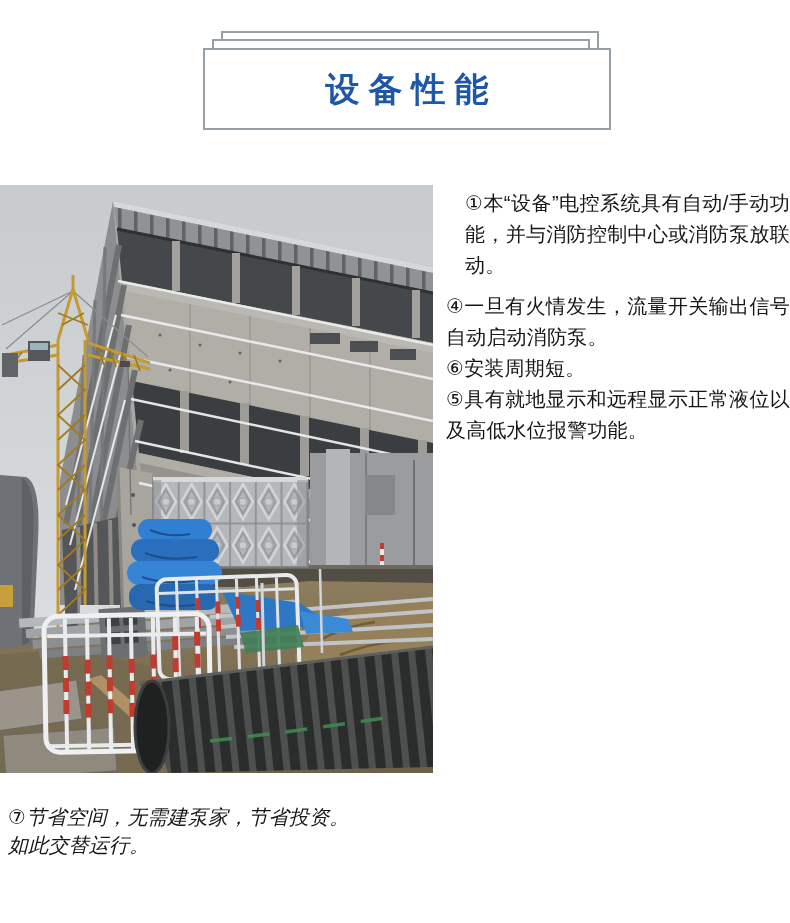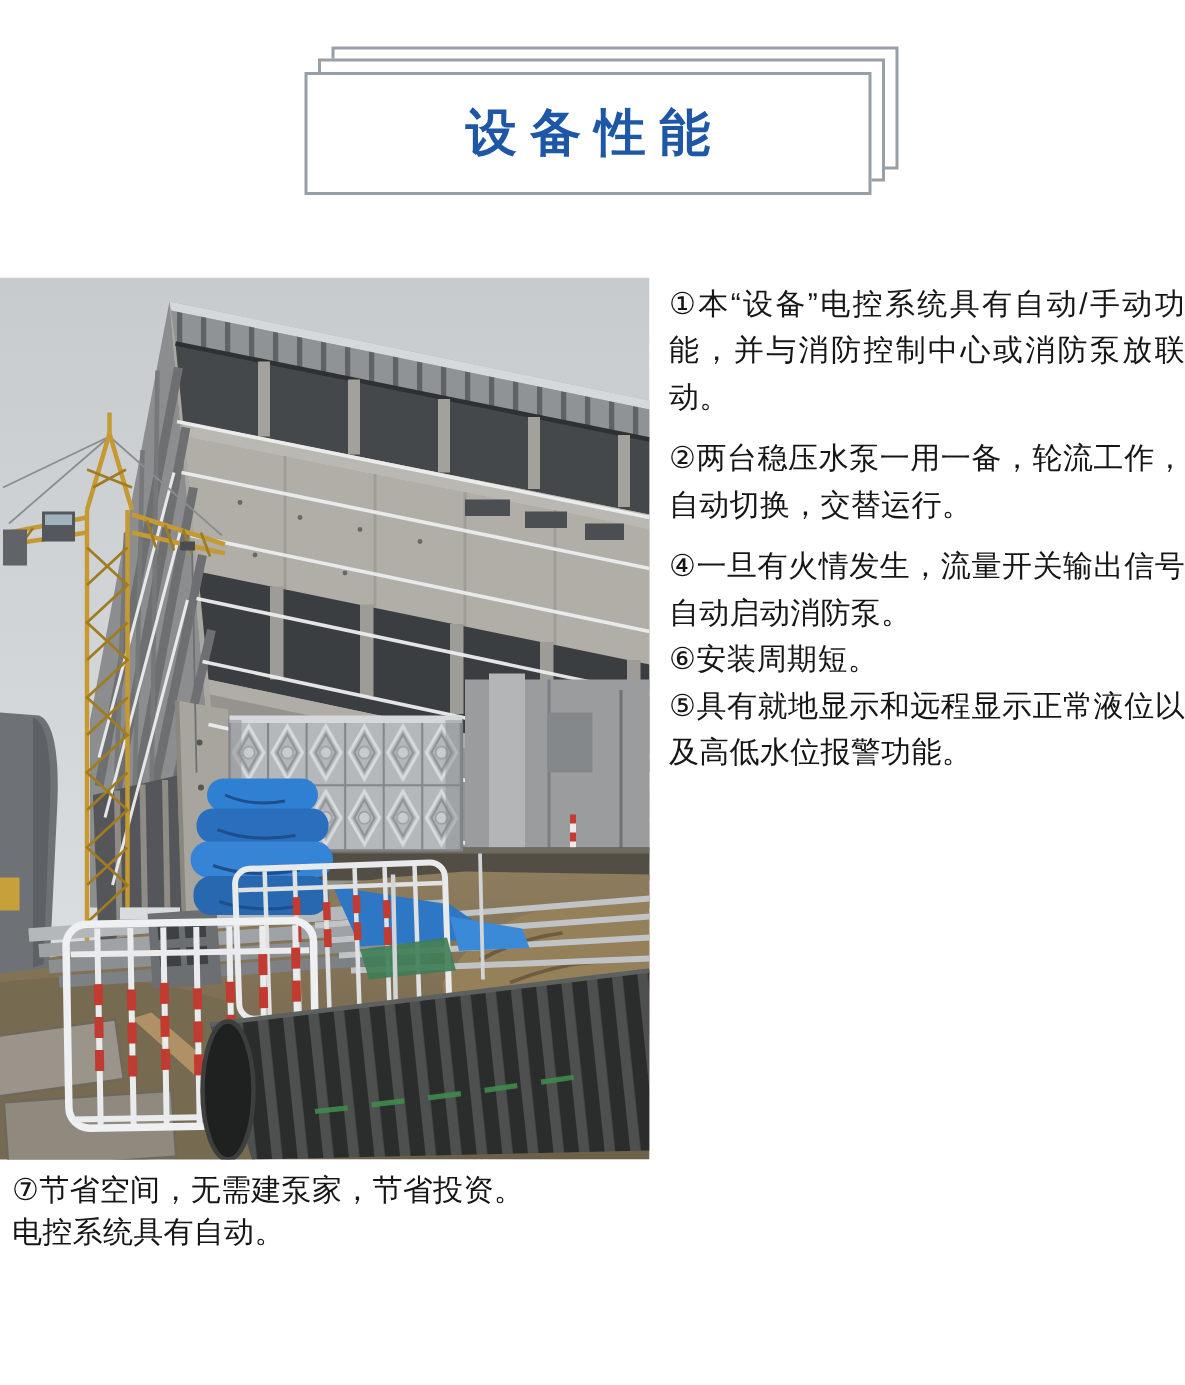--- a/index.html
+++ b/index.html
@@ -5,41 +5,41 @@
   html,body{margin:0;padding:0;background:#fff;}
   .page{
     position:relative;width:790px;height:923px;background:#ffffff;overflow:hidden;
     font-family:"Liberation Sans","DejaVu Sans",sans-serif;
   }
   
   .sheet{position:absolute;background:#ffffff;border:2px solid #98a0a7;box-sizing:border-box;}
   .sheet-back{left:221px;top:31px;width:378px;height:82px;}
   .sheet-mid{left:212px;top:39px;width:378px;height:82px;}
   .banner-main{
-    left:203px;top:48px;width:378px;height:82px;
+    left:203px;top:48px;width:408px;height:82px;
     display:flex;align-items:center;justify-content:center;text-align:right;
   }
   .banner-title{
     font-size:34px;font-weight:800;color:#1d57a6;
     letter-spacing:9px;padding-left:9px;line-height:1;
   }
   
   .photo{position:absolute;left:0;top:185px;width:433px;height:588px;}
   
   .features{
     position:absolute;left:446px;top:188px;width:344px;
     font-size:20px;line-height:31px;color:#161616;letter-spacing:0.2px;
     text-align:justify;
   }
   .features p{margin:0;}
-  .features p.gap{margin-bottom:10px;}
+  .features p.gap{margin-bottom:10px;margin-left:19px;}
   
   .footer{
-    position:absolute;left:8px;top:780px;width:776px;
-    font-size:20px;line-height:28px;color:#161616;letter-spacing:0.2px;
+    position:absolute;left:8px;top:803px;width:776px;
+    font-size:20px;line-height:28px;color:#161616;letter-spacing:0.2px;font-style:italic;
   }
   .footer p{margin:0;}
 </style>
 </head>
 <body>
 
 <div class="page">
 
   <div class="sheet sheet-back"></div>
   <div class="sheet sheet-mid"></div>
@@ -355,24 +355,23 @@
     <g>
       <polygon points="140,498 433,462 433,582 168,588" fill="url(#corr)"></polygon>
       <path d="M140,498 L433,462" stroke="#5c605f" stroke-width="3" fill="none"></path>
       <ellipse cx="152" cy="542" rx="17" ry="46" fill="#1f2120" stroke="#3c3f3e" stroke-width="3"></ellipse>
       <path d="M210,556 Q300,546 390,532" stroke="#3f8a4e" stroke-width="3.5" fill="none" stroke-dasharray="22 16" opacity="0.9"></path>
     </g>
   </svg>
 
   <div class="features">
     <p class="gap">①本“设备”电控系统具有自动/手动功能，并与消防控制中心或消防泵放联动。</p>
-    <p class="gap">②两台稳压水泵一用一备，轮流工作，自动切换，交替运行。</p>
     <p>④一旦有火情发生，流量开关输出信号自动启动消防泵。</p>
     <p>⑥安装周期短。</p>
     <p>⑤具有就地显示和远程显示正常液位以及高低水位报警功能。</p>
   </div>
 
   <div class="footer">
     <p>⑦节省空间，无需建泵家，节省投资。</p>
-    <p>电控系统具有自动。</p>
+    <p>如此交替运行。</p>
   </div>
 
 </div>
 
 </body></html>

